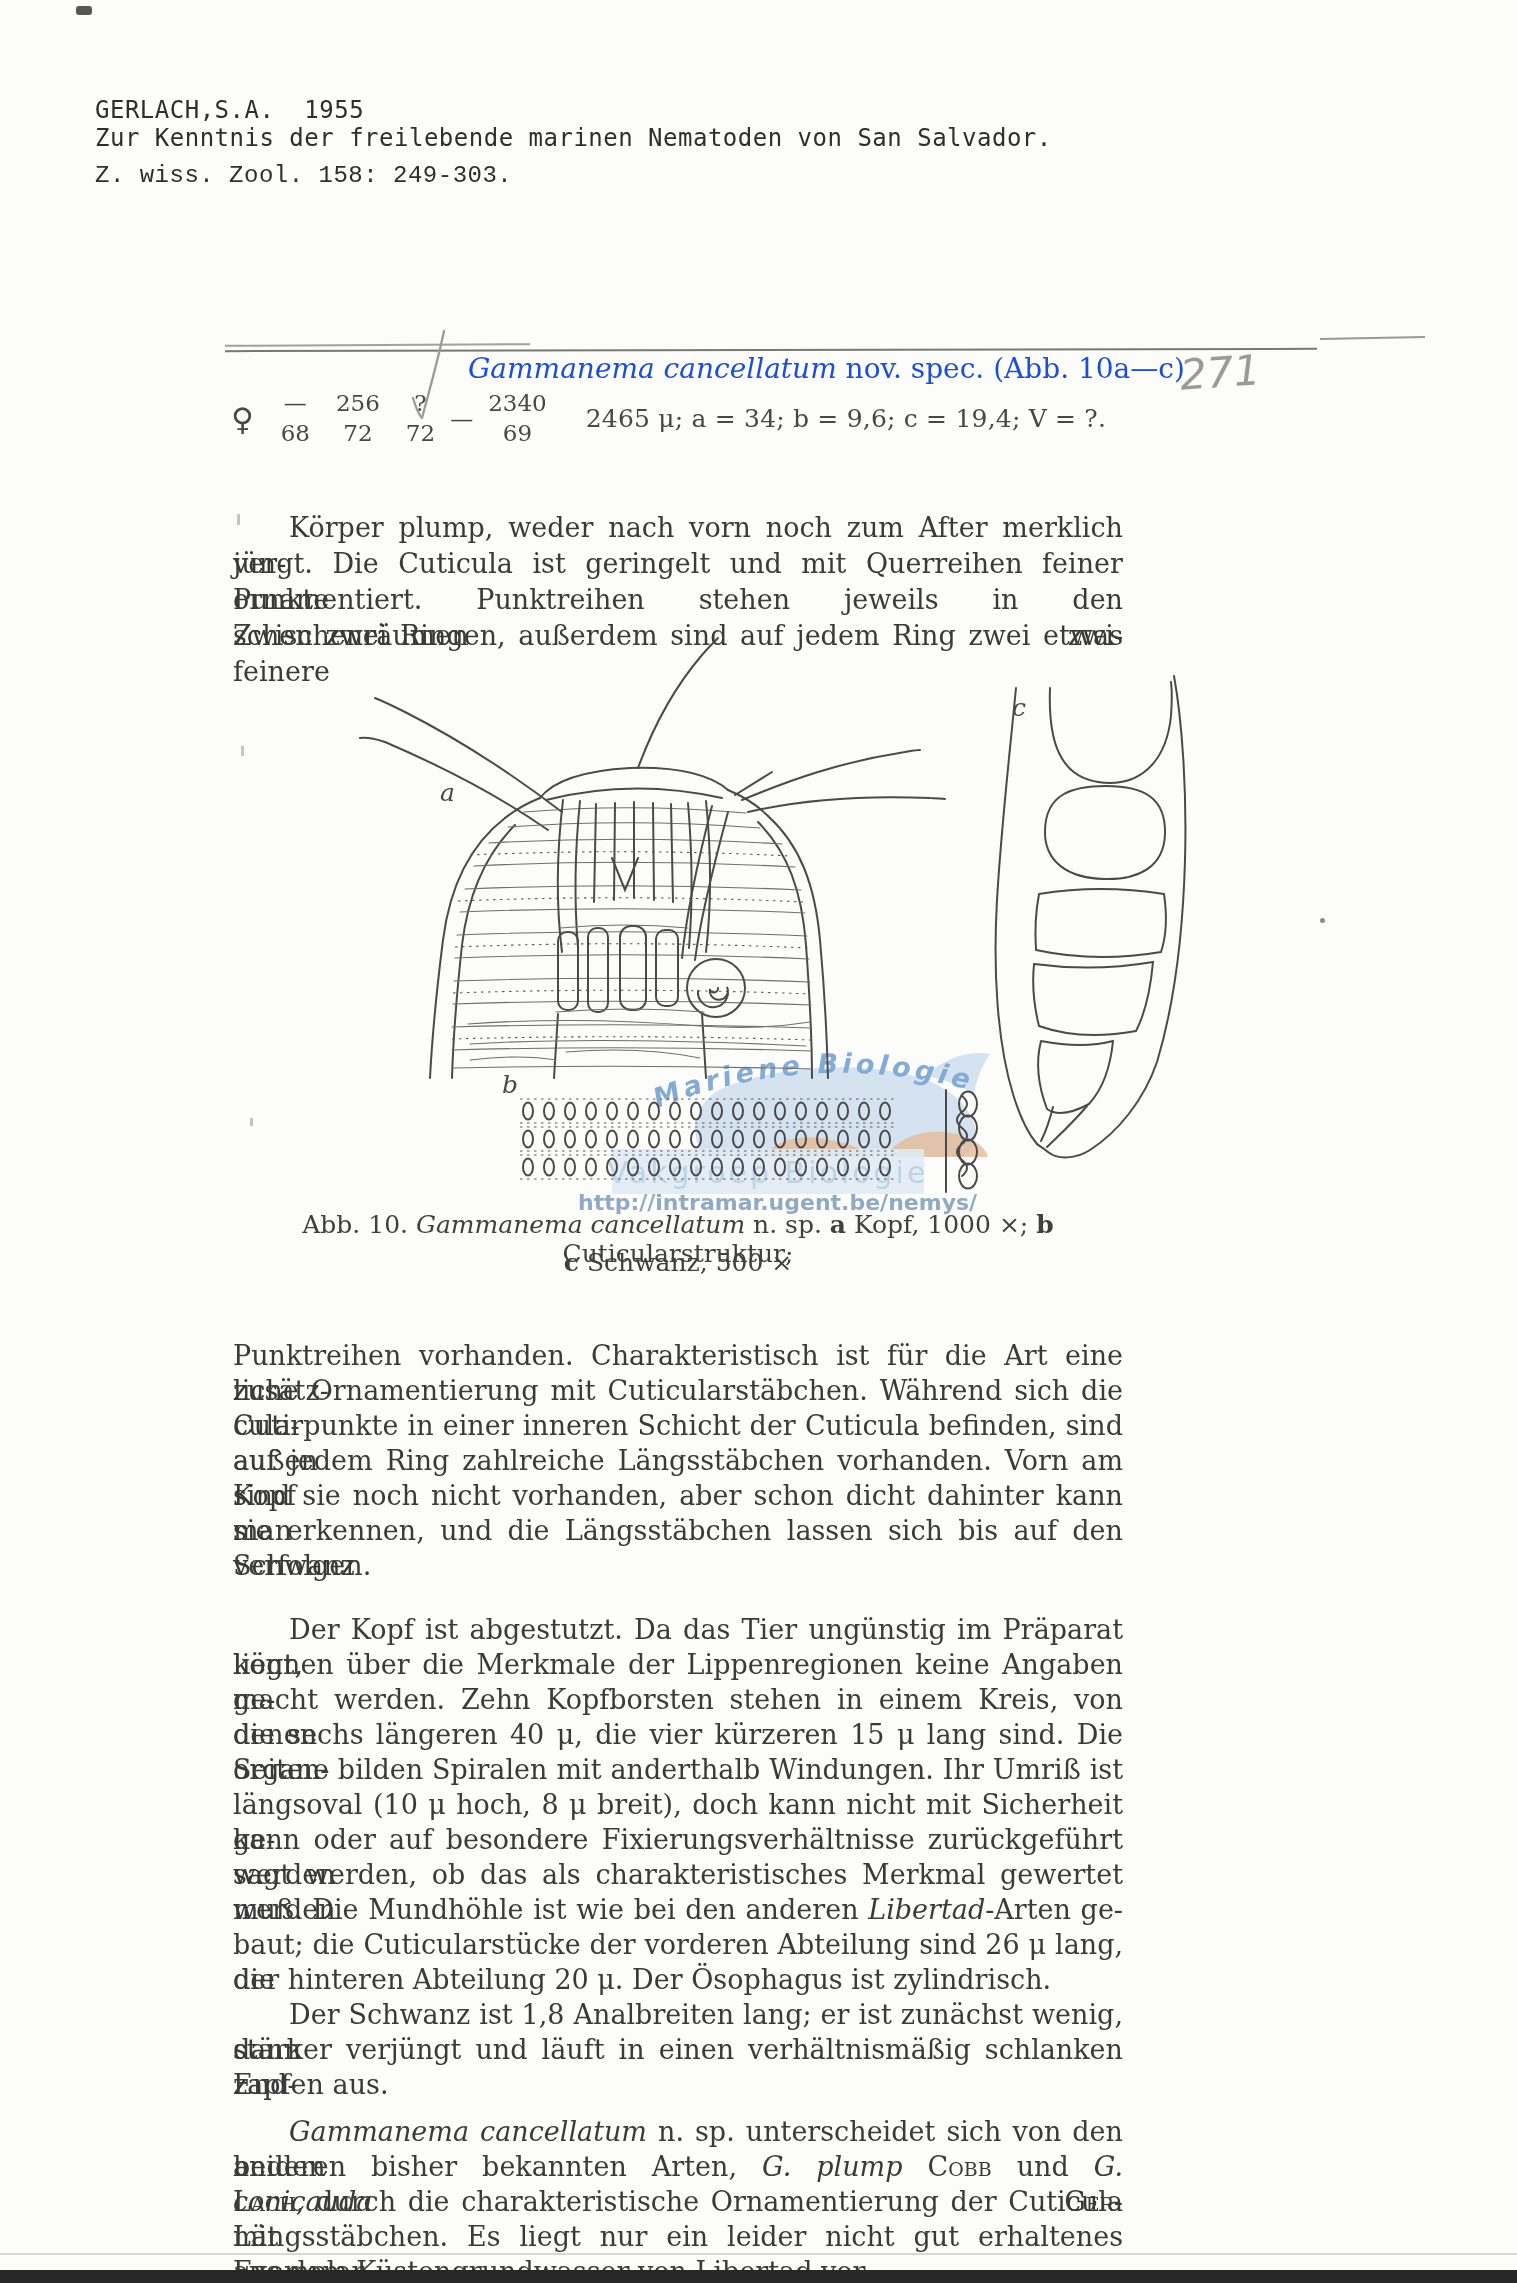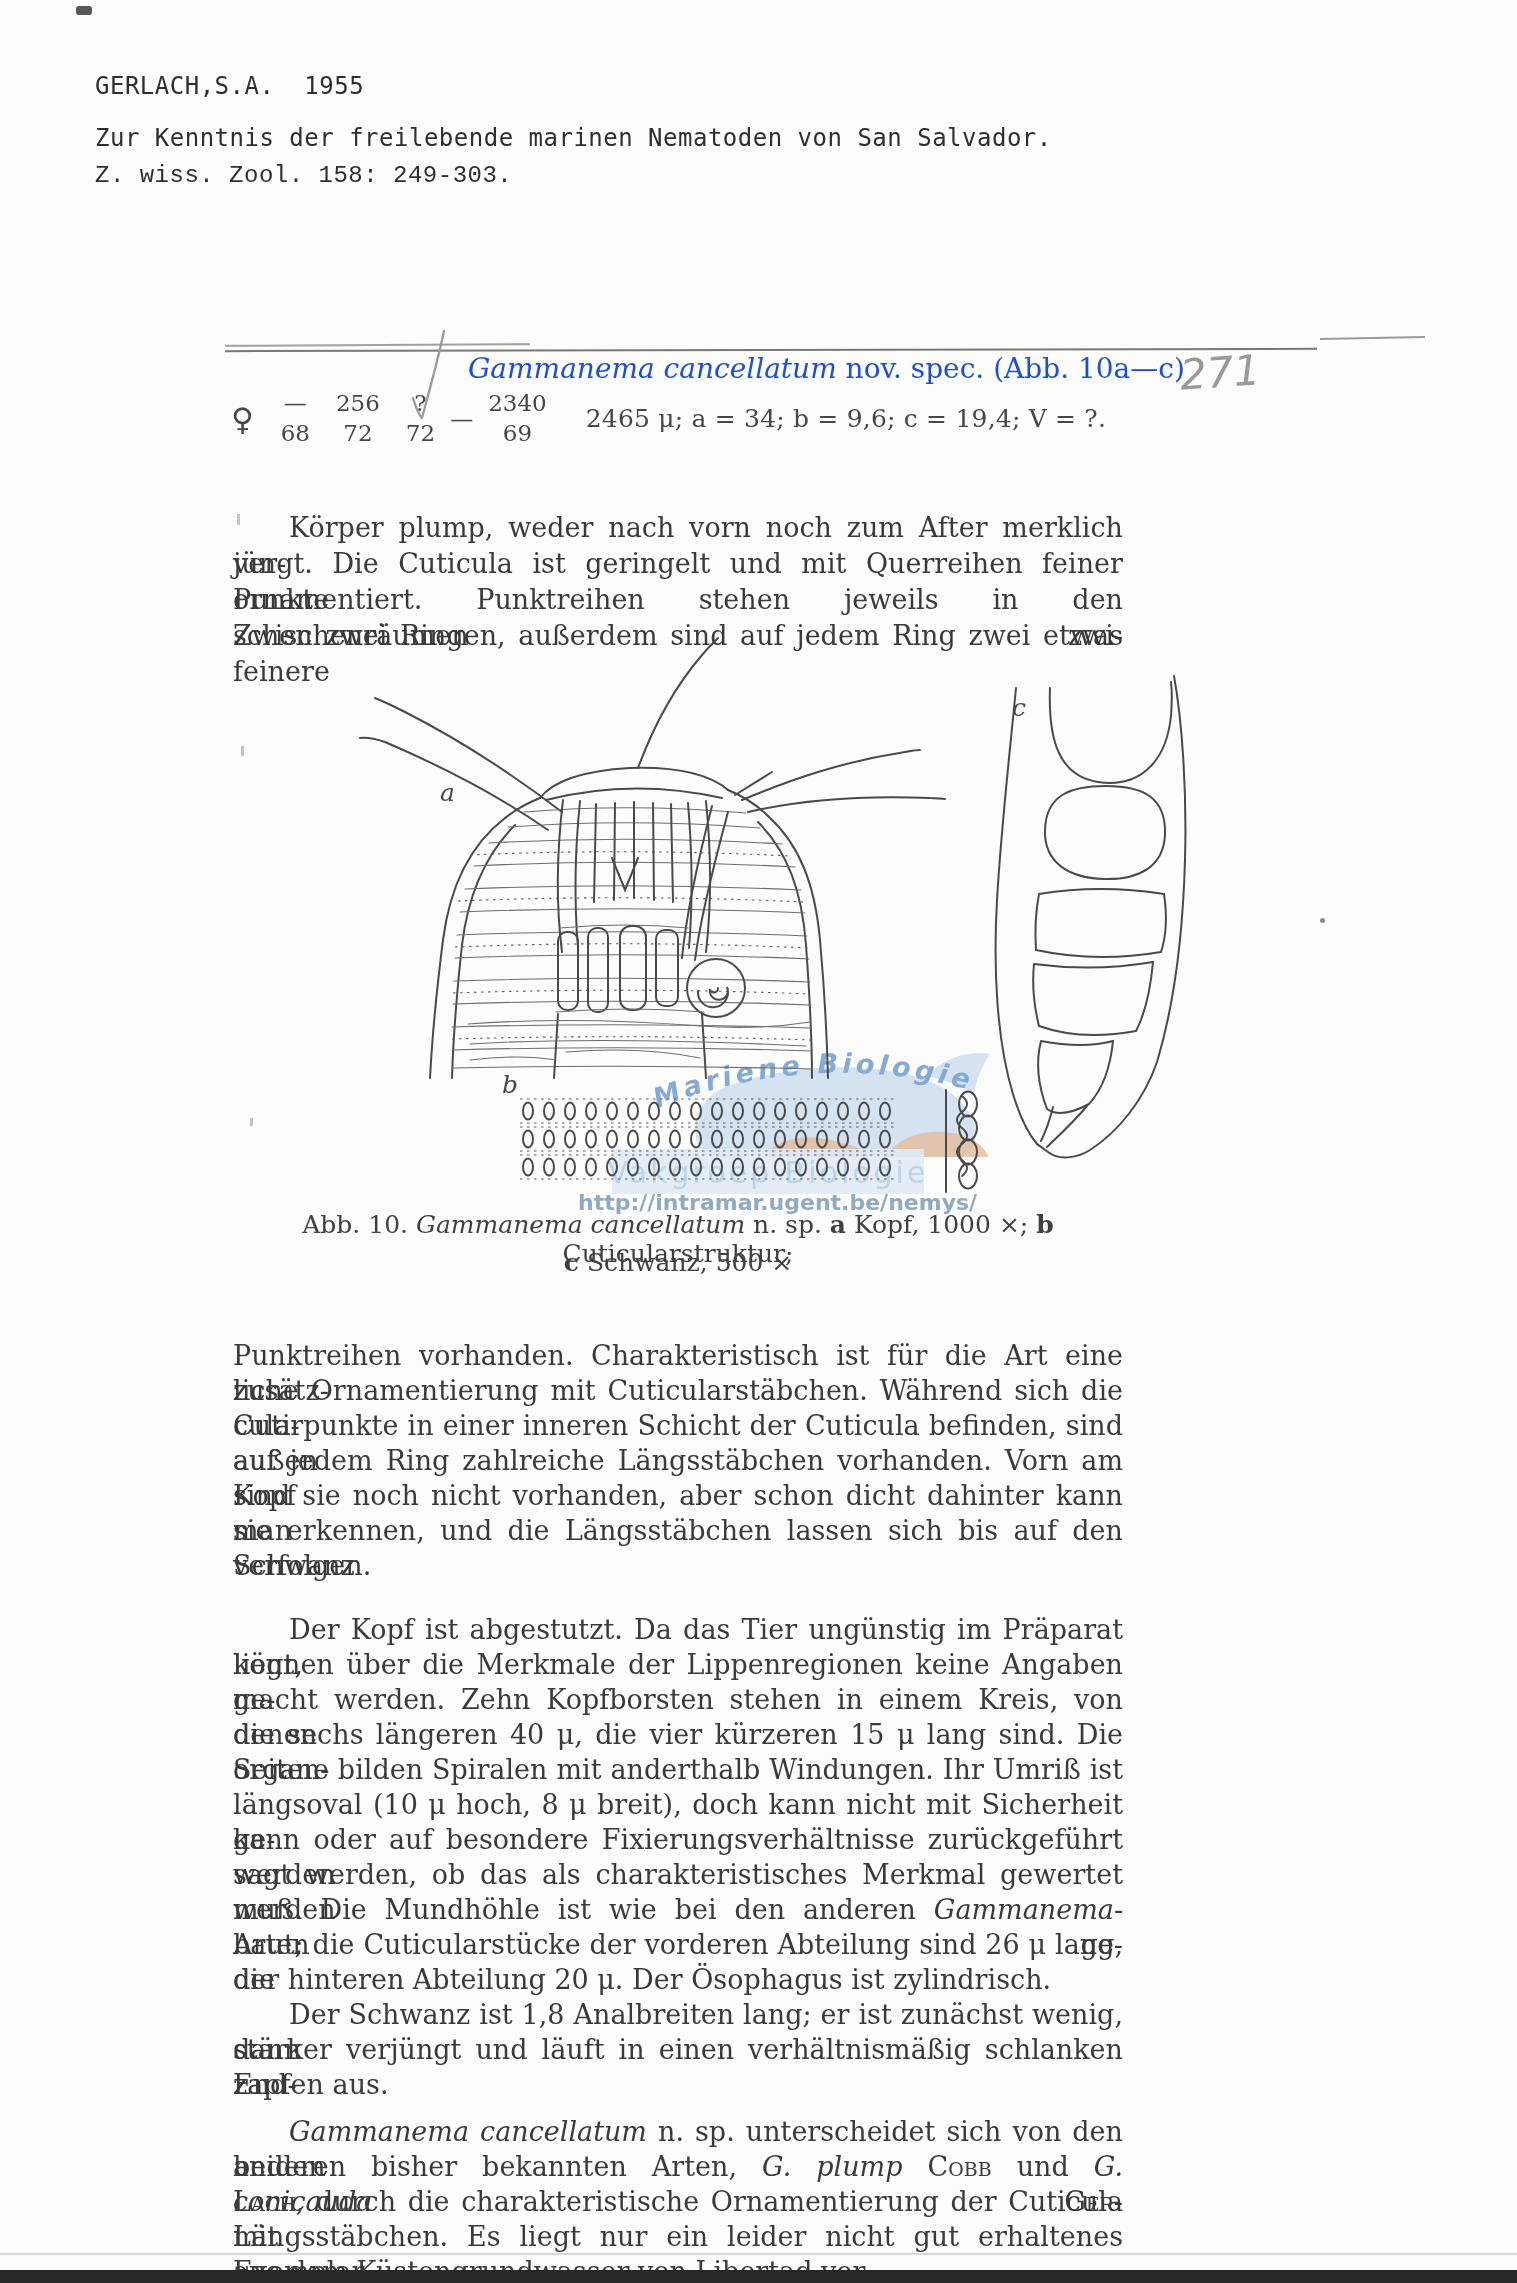--- a/index.html
+++ b/index.html
@@ -52,21 +52,21 @@
   .bottombar{position:absolute;left:0;top:2270px;width:1517px;height:13px;background:#272727;}
   .cornermark{position:absolute;left:76px;top:6px;width:16px;height:9px;background:#3a3a3a;border-radius:3px;opacity:.85;}
 </style>
 </head>
 <body>
 
 <div class="page">
 
   <div class="cornermark"></div>
 
-  <div class="tw" style="top:72px;">GERLACH,S.A.  1955</div>
+  <div class="tw" style="top:96px;">GERLACH,S.A.  1955</div>
   <div class="tw" style="top:124px;">Zur Kenntnis der freilebende marinen Nematoden von San Salvador.</div>
   <div class="tw" style="top:162px;font-family:Liberation Mono, monospace;">Z. wiss. Zool. 158: 249-303.</div>
 
   <div class="rule" style="left:225px;top:344px;width:305px;transform:rotate(-0.3deg);opacity:.55;"></div>
   <div class="rule" style="left:225px;top:349px;width:1092px;transform:rotate(-0.12deg);"></div>
   <div class="rule" style="left:1320px;top:337px;width:105px;transform:rotate(-1deg);opacity:.6;"></div>
 
   <svg class="hand" style="left:410px;top:328px;" width="44" height="98" viewBox="0 0 44 98">
     <path d="M 34,3 C 28,32 19,64 12,90 M 3,70 C 6,80 9,87 12,90" fill="none" stroke="#9a9a9a" stroke-width="2.3" stroke-linecap="round"></path>
   </svg>
@@ -298,21 +298,21 @@
   <div class="block lh35" style="top:1572px;">
     <div>
         <div class="tline ind"><span>Der Kopf ist abgestutzt. Da das Tier ungünstig im Präparat liegt,</span></div>
         <div class="tline"><span>können über die Merkmale der Lippenregionen keine Angaben ge-</span></div>
         <div class="tline"><span>macht werden. Zehn Kopfborsten stehen in einem Kreis, von denen</span></div>
         <div class="tline"><span>die sechs längeren 40 μ, die vier kürzeren 15 μ lang sind. Die Seiten-</span></div>
         <div class="tline"><span>organe bilden Spiralen mit anderthalb Windungen. Ihr Umriß ist</span></div>
         <div class="tline"><span>längsoval (10 μ hoch, 8 μ breit), doch kann nicht mit Sicherheit ge-</span></div>
         <div class="tline"><span>kann oder auf besondere Fixierungsverhältnisse zurückgeführt werden</span></div>
         <div class="tline"><span>sagt werden, ob das als charakteristisches Merkmal gewertet werden</span></div>
-        <div class="tline"><span>muß. Die Mundhöhle ist wie bei den anderen </span><span class="it">Gammanema</span><span>-Arten ge-</span></div>
+        <div class="tline"><span>muß. Die Mundhöhle ist wie bei den anderen </span><span class="it">Libertad</span><span>-Arten ge-</span></div>
         <div class="tline"><span>baut; die Cuticularstücke der vorderen Abteilung sind 26 μ lang, die</span></div>
         <div class="tline end"><span>der hinteren Abteilung 20 μ. Der Ösophagus ist zylindrisch.</span></div>
       </div>
     <div>
         <div class="tline ind"><span>Der Schwanz ist 1,8 Analbreiten lang; er ist zunächst wenig, dann</span></div>
         <div class="tline"><span>stärker verjüngt und läuft in einen verhältnismäßig schlanken End-</span></div>
         <div class="tline end"><span>zapfen aus.</span></div>
       </div>
     <div class="gap-before">
         <div class="tline ind"><span class="it">Gammanema cancellatum</span><span> n. sp. unterscheidet sich von den beiden</span></div>

